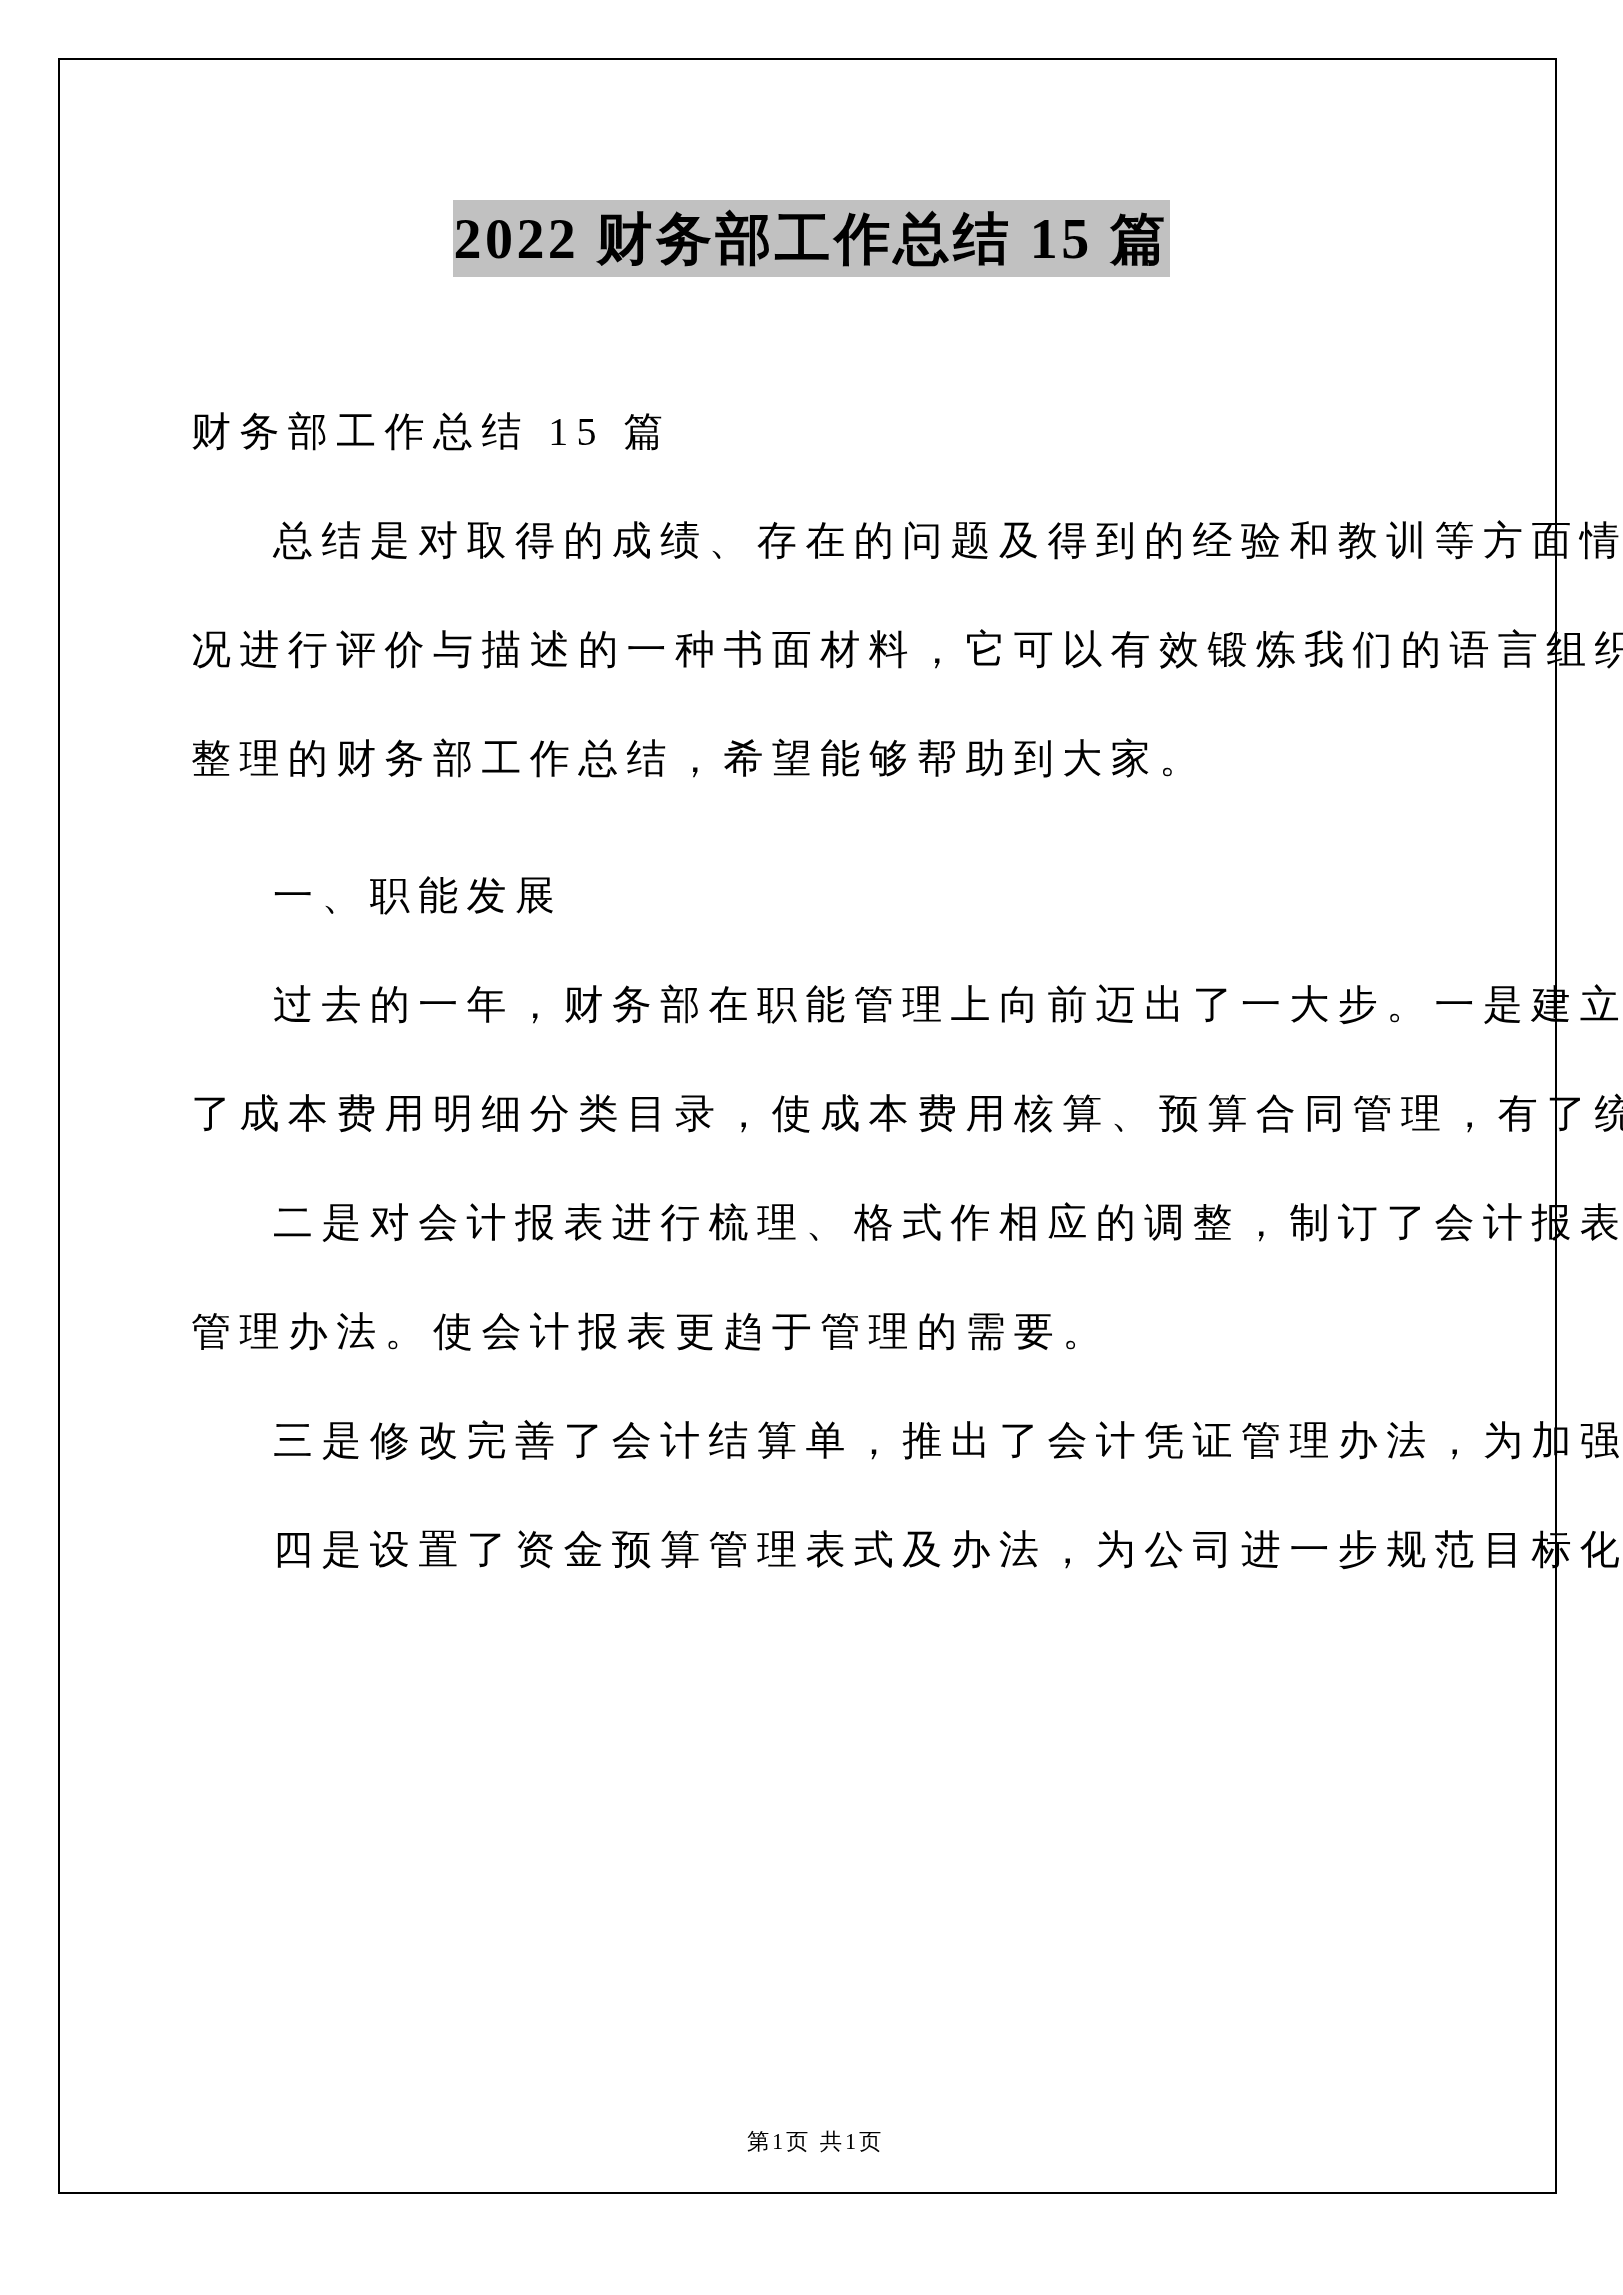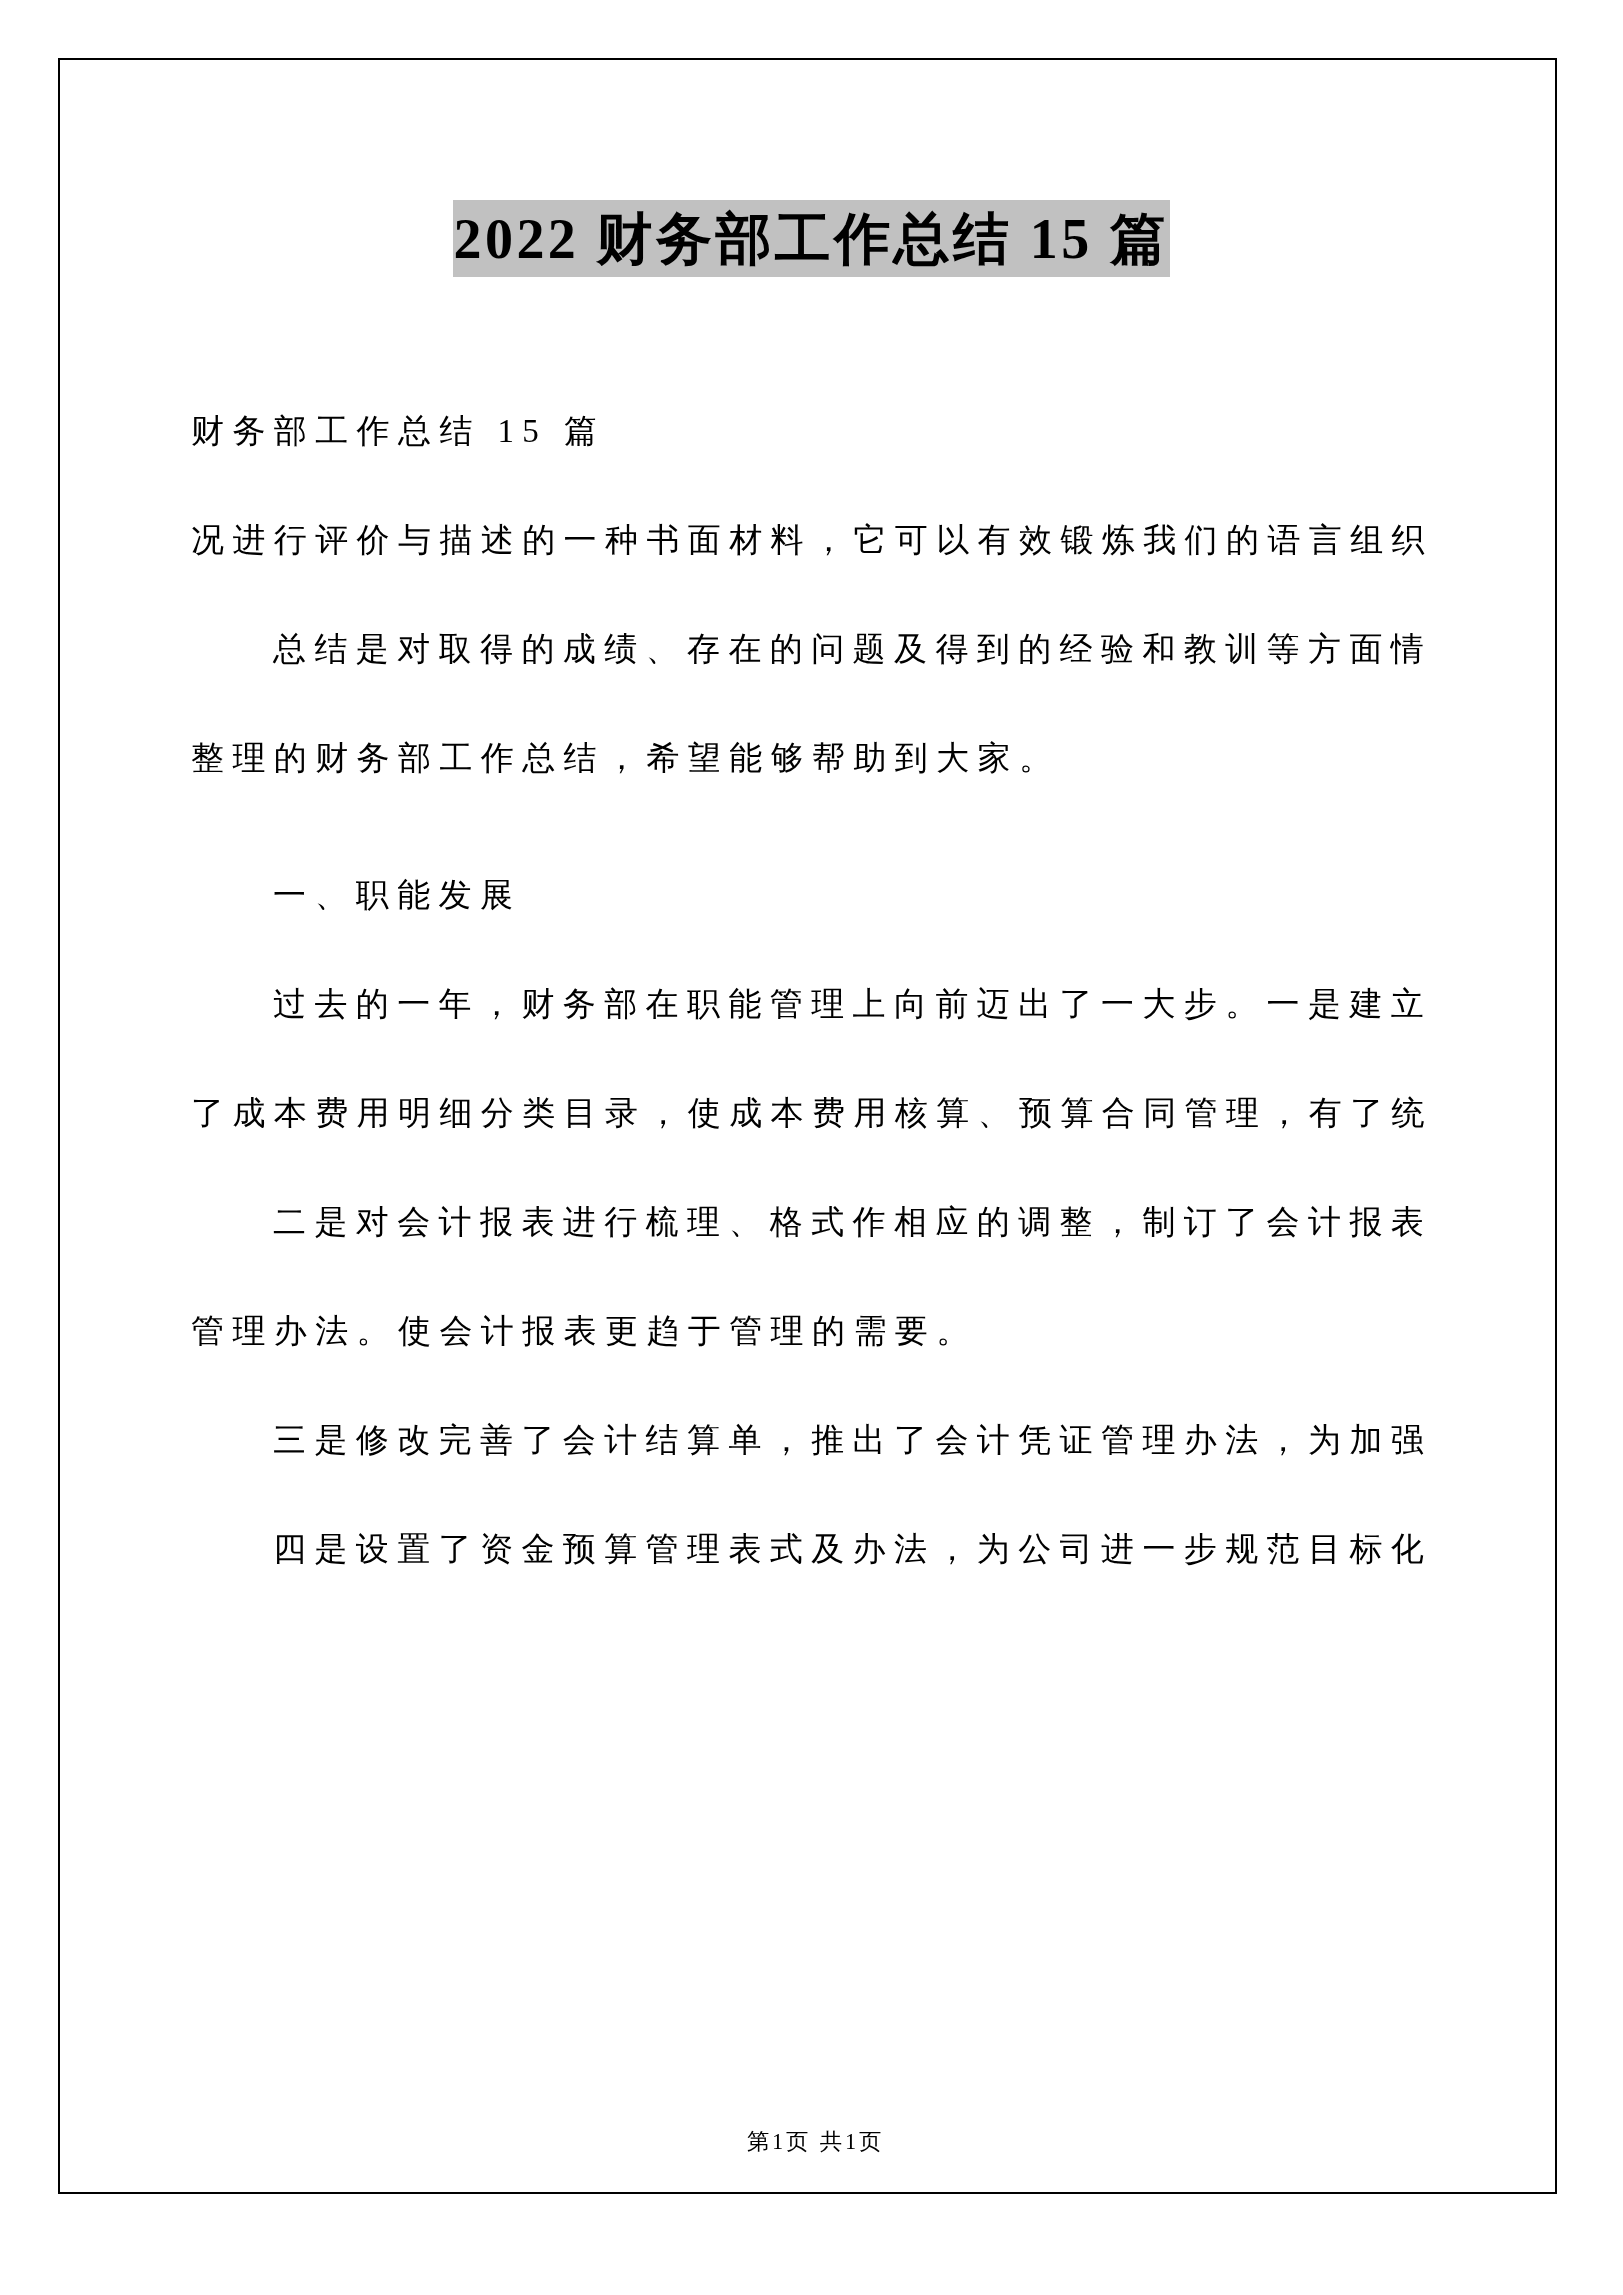--- a/index.html
+++ b/index.html
@@ -45,21 +45,21 @@
   }
   .body-lines {
     position: absolute;
     left: 191px;
     top: 377px;
     width: 1245px;
   }
   .line {
     height: 109px;
     line-height: 109px;
-    font-size: 33px;
+    font-size: 40px;
     letter-spacing: 8.4px;
     white-space: nowrap;
   }
   .line.indent {
     padding-left: 82px;
   }
   .line.blank {
     height: 28px;
   }
   .page-footer {
@@ -77,22 +77,22 @@
 
 <div class="page">
   <div class="border-box"></div>
 
   <div class="title-row">
     <span class="title-highlight" style="background: rgb(193, 193, 193);">2022 财务部工作总结 15 篇</span>
   </div>
 
   <div class="body-lines">
       <div class="line">财务部工作总结 15 篇</div>
+      <div class="line indent">总结是对取得的成绩、存在的问题及得到的经验和教训等方面情</div>
       <div class="line">况进行评价与描述的一种书面材料，它可以有效锻炼我们的语言组织</div>
-      <div class="line indent">总结是对取得的成绩、存在的问题及得到的经验和教训等方面情</div>
       <div class="line">整理的财务部工作总结，希望能够帮助到大家。</div>
       <div class="line blank"></div>
       <div class="line indent">一、职能发展</div>
       <div class="line indent">过去的一年，财务部在职能管理上向前迈出了一大步。一是建立</div>
       <div class="line">了成本费用明细分类目录，使成本费用核算、预算合同管理，有了统</div>
       <div class="line indent">二是对会计报表进行梳理、格式作相应的调整，制订了会计报表</div>
       <div class="line">管理办法。使会计报表更趋于管理的需要。</div>
       <div class="line indent">三是修改完善了会计结算单，推出了会计凭证管理办法，为加强</div>
       <div class="line indent">四是设置了资金预算管理表式及办法，为公司进一步规范目标化</div>
     </div>

